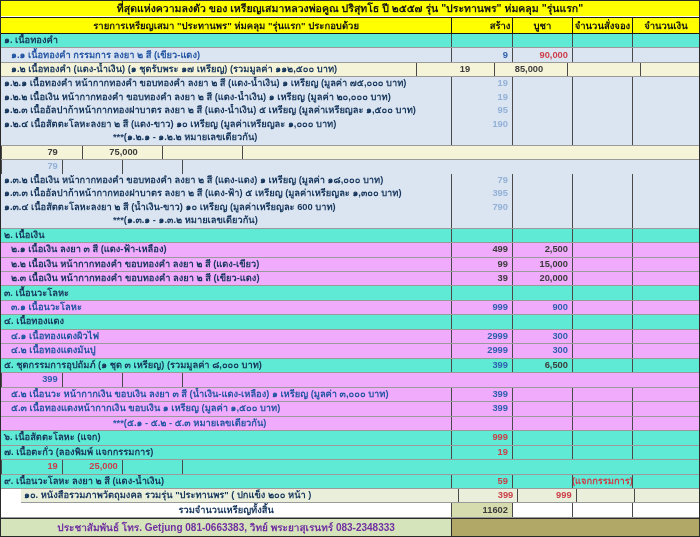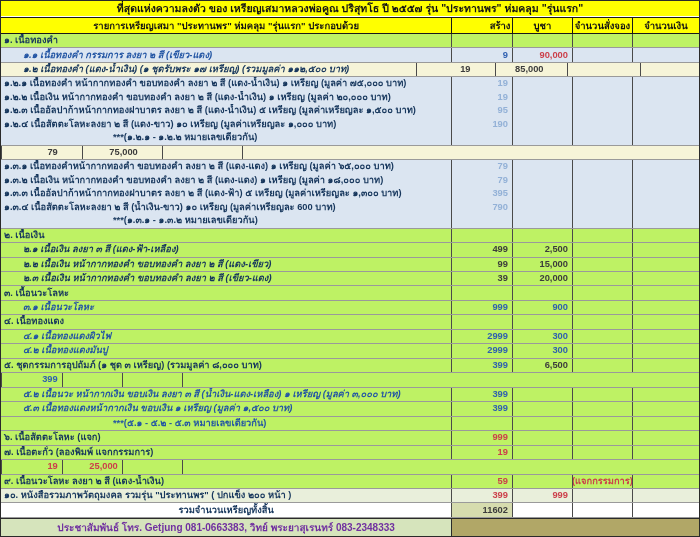--- a/index.html
+++ b/index.html
@@ -19,27 +19,27 @@
   .tbody{flex:1 1 auto;display:flex;flex-direction:column;min-height:0;}
   .row{display:flex;flex:1 1 0;min-height:0;border-bottom:1px solid #9a9a9a;box-sizing:border-box;background:#fff;}
   .row.merged{border-bottom:none;}
   .cell{box-sizing:border-box;display:flex;align-items:center;font-size:9.3px;line-height:1;
     white-space:nowrap;overflow:hidden;}
   .cell-label{padding-left:3px;font-weight:bold;color:#17375d;}
   .cell-made,.cell-price,.cell-amount{justify-content:flex-end;padding-right:4px;font-weight:600;}
   .cell-order{justify-content:center;font-weight:600;}
   .cell-made,.cell-price,.cell-order,.cell-amount{border-left:1px solid #4a4a4a;}
   
-  .ind-0{padding-left:3px;} .ind-1{padding-left:22px;font-style:italic;} .ind-2{} .ind-note{padding-left:112px;}
-  
-  .style-section{background:#bef264;}
+  .ind-0{padding-left:3px;} .ind-1{padding-left:10px;} .ind-2{} .ind-note{padding-left:112px;}
+  
+  .style-section{background:#5eead4;}
   .style-sub{background:#dbe5f1;}
   .style-yellow{background:#f6f4d8;gap:20px;}
-  .style-plain{background:#bef264;}
-  .style-green{background:#e9efdb;}
+  .style-plain{background:#f0abfc;}
+  .style-green{background:#e9efdb;margin-left:20px;}
   .style-total{background:#ffffff;}
   .style-total .cell-label{justify-content:center;color:#111;padding-left:0;}
   .style-total .cell-made{background:#d6dcae;color:#3c3c3c;}
   
   .lbl-navy .cell-label{color:#17375d;}
   .lbl-blue .cell-label{color:#2456a4;}
   
   .c-blue{color:#2e5fb0;}
   .c-light{color:#93b1d7;}
   .c-red{color:#cc3f4a;}
@@ -122,21 +122,20 @@
     <div class="cell cell-order c3"></div>
     <div class="cell cell-amount c4"></div>
   </div>
       <div class="row style-yellow lbl-navy">
     <div class="cell cell-made c1 c-dark">79</div>
     <div class="cell cell-price c2 c-dark">75,000</div>
     <div class="cell cell-order c3"></div>
     <div class="cell cell-amount c4"></div>
   </div>
       <div class="row style-sub merged lbl-navy">
-    <div class="cell cell-label c0 ind-2">๑.๓.๑ เนื้อทองคำหน้ากากทองคำ ขอบทองคำ ลงยา ๒ สี (แดง-แดง) ๑ เหรียญ  (มูลค่า ๖๕,๐๐๐ บาท)</div>
     <div class="cell cell-made c1 c-light">79</div>
     <div class="cell cell-price c2"></div>
     <div class="cell cell-order c3"></div>
     <div class="cell cell-amount c4"></div>
   </div>
       <div class="row style-sub merged lbl-navy">
     <div class="cell cell-label c0 ind-2">๑.๓.๒ เนื้อเงิน หน้ากากทองคำ ขอบทองคำ ลงยา ๒ สี (แดง-แดง) ๑ เหรียญ  (มูลค่า ๑๘,๐๐๐ บาท)</div>
     <div class="cell cell-made c1 c-light">79</div>
     <div class="cell cell-price c2"></div>
     <div class="cell cell-order c3"></div>

